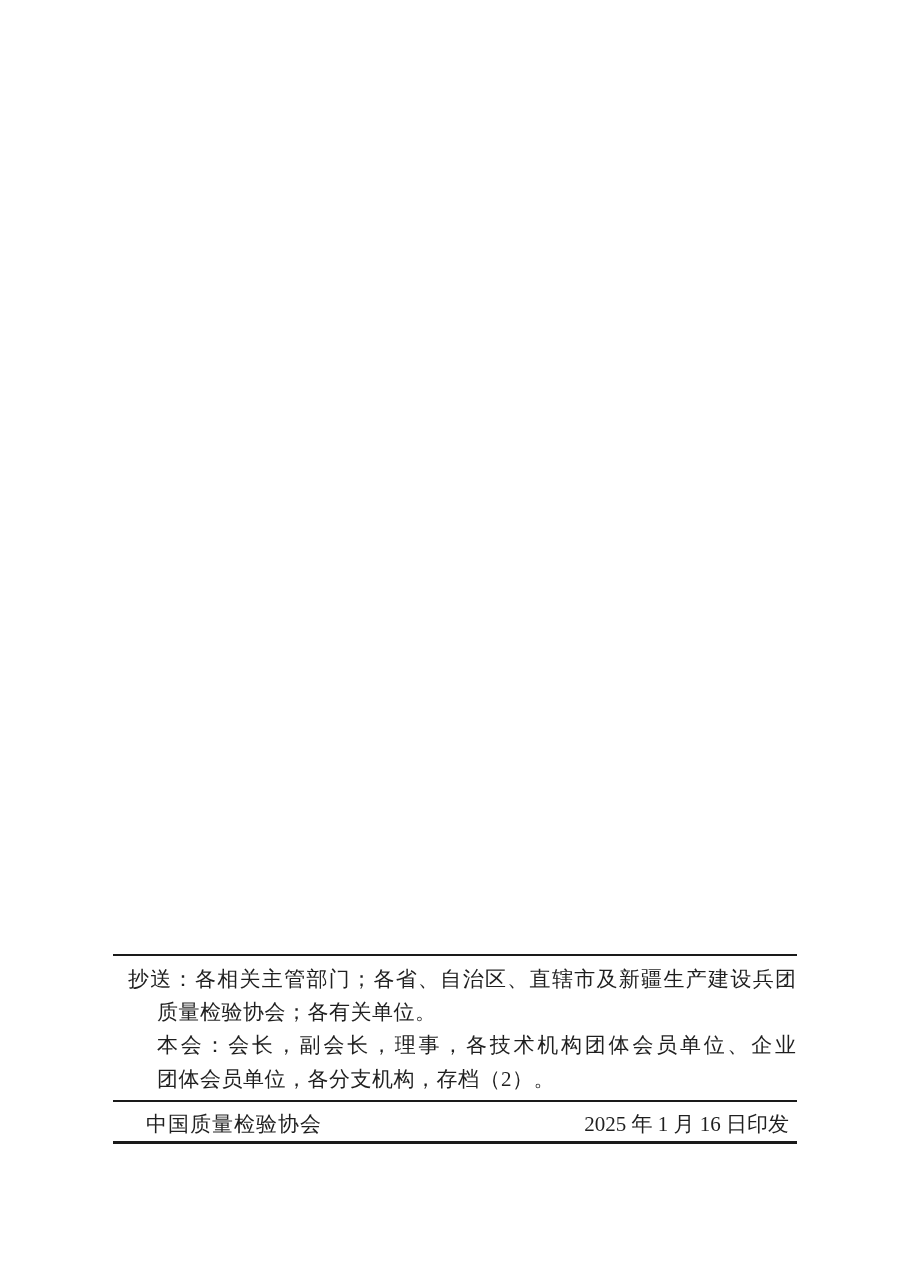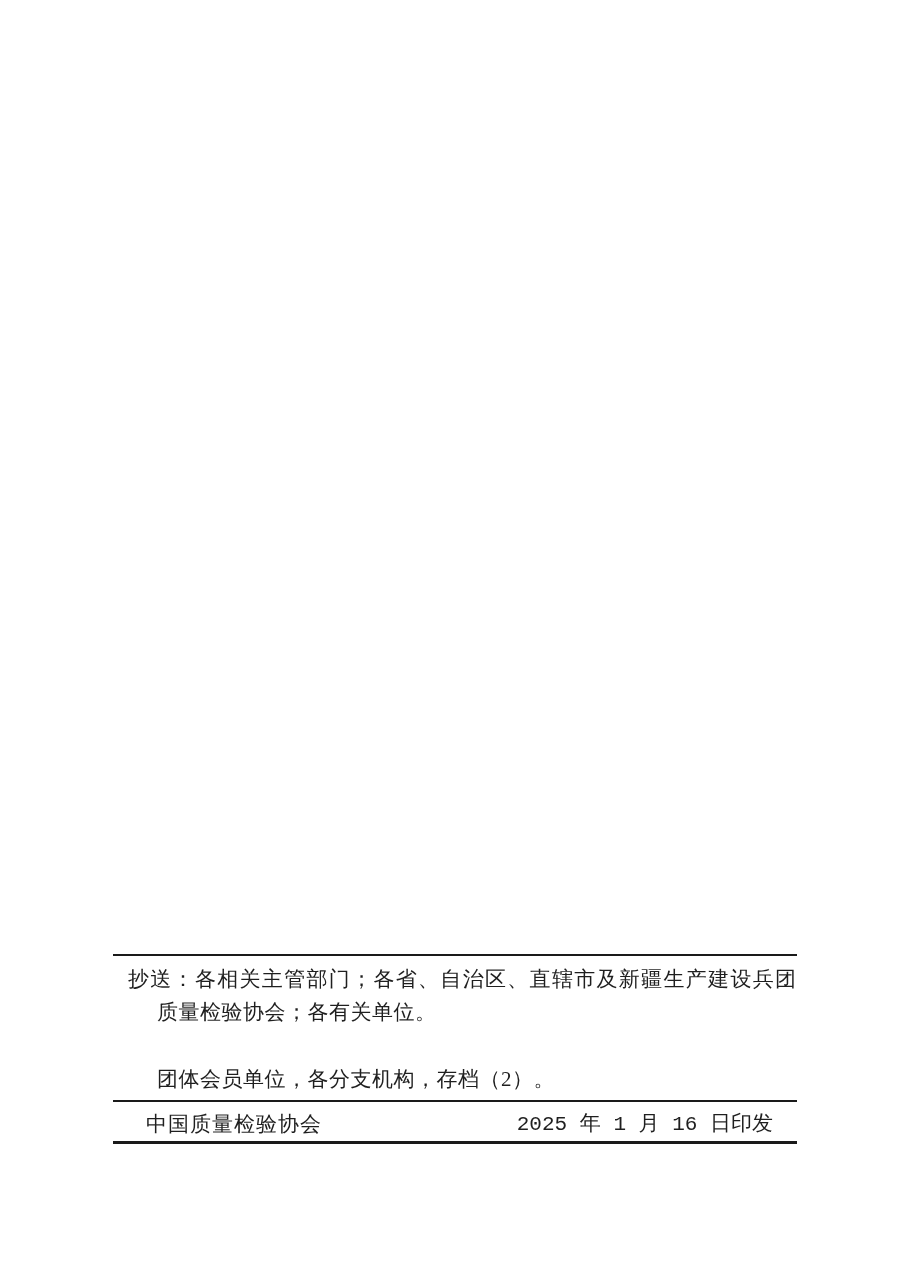--- a/index.html
+++ b/index.html
@@ -52,36 +52,36 @@
   .issuer {
     position: absolute;
     top: 158px;
     left: 33px;
     line-height: 25px;
     letter-spacing: 1px;
   }
   .issue-date {
     position: absolute;
     top: 158px;
-    right: 24px;
+    right: 8px;
     line-height: 25px;
-    font-family: Liberation Mono, monospace;
   }
 </style>
 </head>
 <body>
 
 <div class="page">
   <div class="tail">
     <div class="rule rule-top"></div>
 
     <div class="copy-line l2">质量检验协会；各有关单位。</div>
 
     <div class="copy-line l1 just">抄送：各相关主管部门；各省、自治区、直辖市及新疆生产建设兵团</div>
 
+    <div class="copy-line l3 just">本会：会长，副会长，理事，各技术机构团体会员单位、企业</div>
 
     <div class="copy-line l4">团体会员单位，各分支机构，存档（2）。</div>
 
     <div class="rule rule-mid"></div>
 
     <div class="issuer">中国质量检验协会</div>
 
     <div class="issue-date">2025 年 1 月 16 日印发</div>
 
     <div class="rule rule-bottom"></div>

